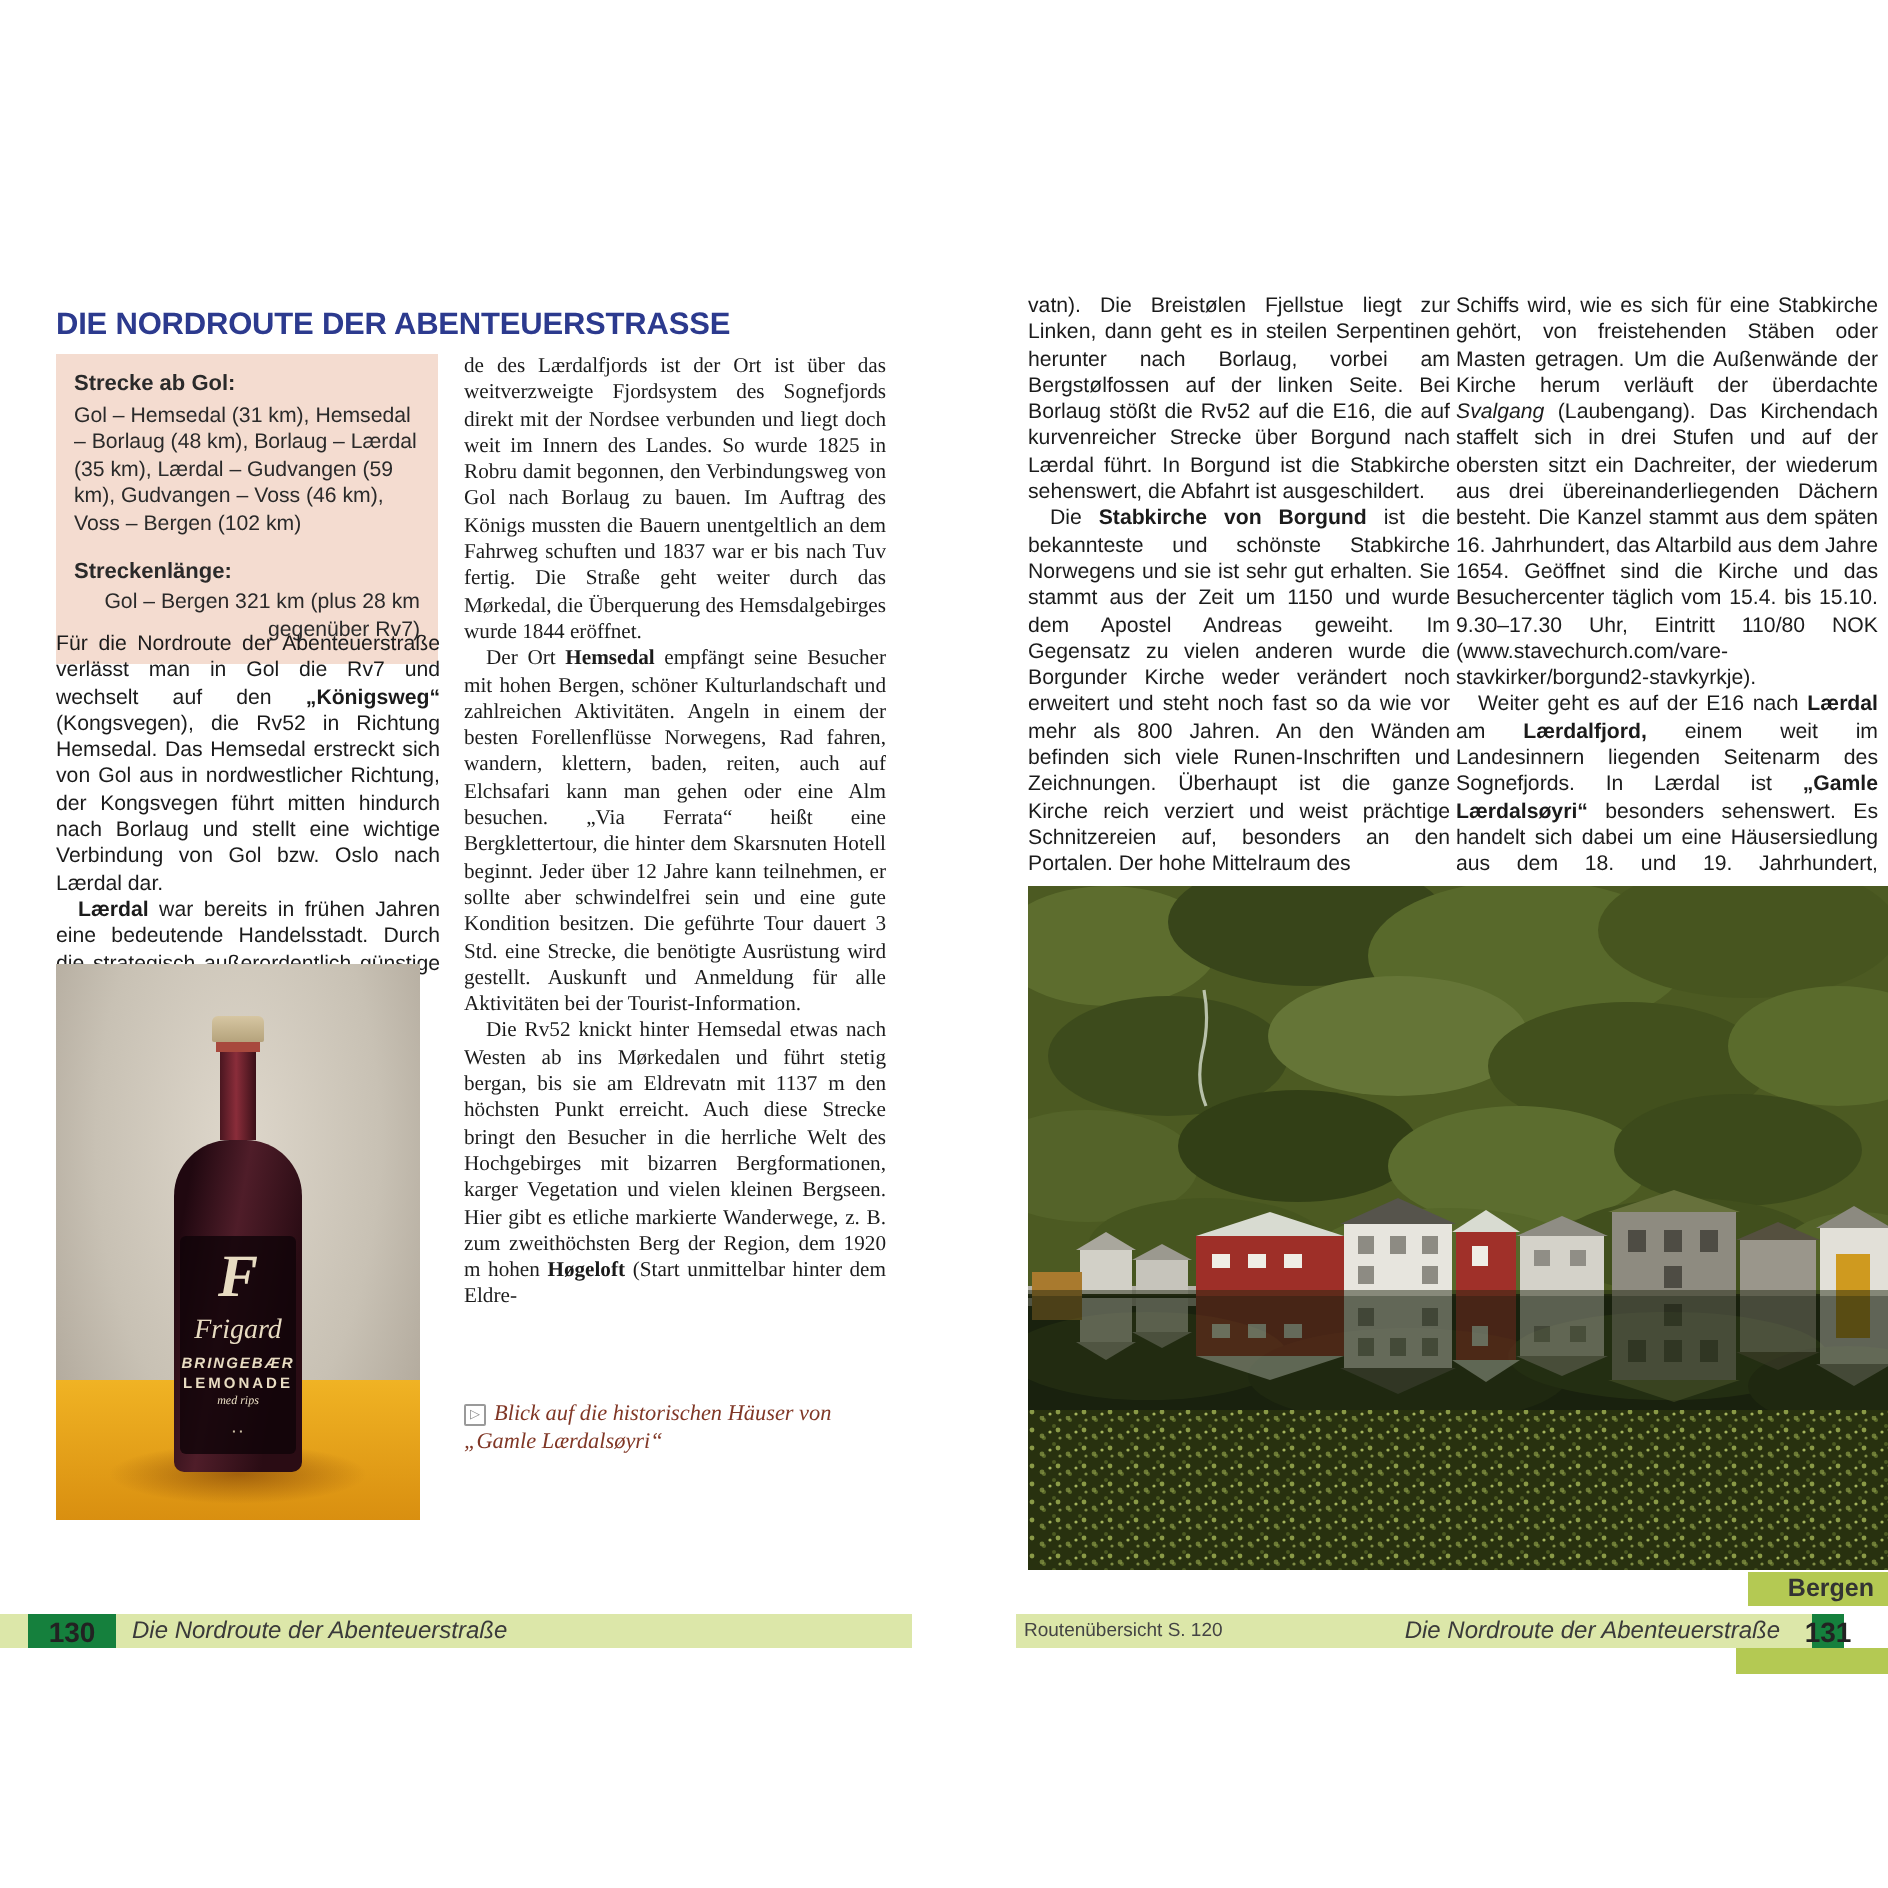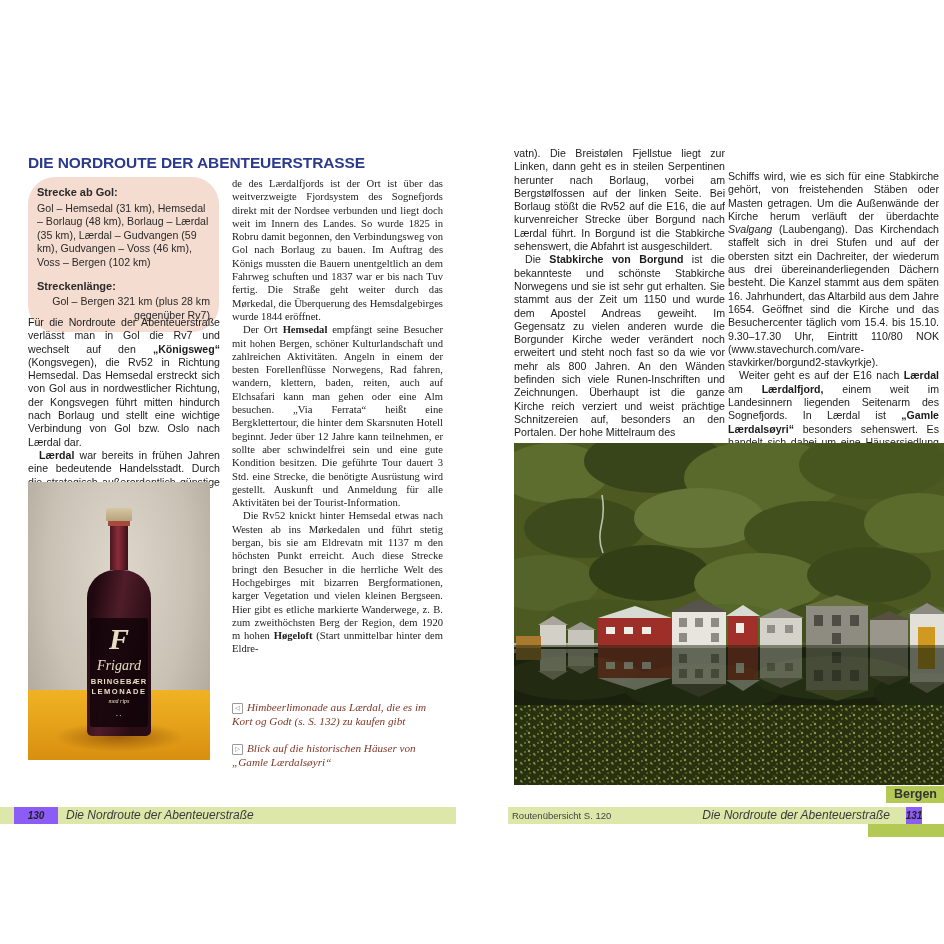--- a/index.html
+++ b/index.html
@@ -10,33 +10,33 @@
   }
 
   
   .page-title{
     position:absolute;left:28px;top:144px;width:420px;
     font-size:15.5px;font-weight:bold;color:#2c3a8e;letter-spacing:-0.1px;
   }
   .infobox{
     position:absolute;left:28px;top:177px;width:191px;box-sizing:border-box;
     background:#f4dcd0;padding:9px 9px 10px 9px;
-    font-size:10.6px;line-height:13.6px;color:#2a2a2a;border-radius:27px;
+    font-size:10.6px;line-height:13.6px;color:#2a2a2a;
   }
   .infobox .ib-head{font-weight:bold;font-size:11px;display:block;margin:0 0 2px 0;}
   .infobox .ib-body{margin:0 0 10px 0;}
   .infobox .ib-body:last-child{margin-bottom:0;text-align:right;}
 
   .bodycol p{margin:0;text-align:justify;font-size:10.6px;line-height:13.3px;}
   .bodycol p.ind{text-indent:11px;}
   .bodycol b{font-weight:bold;}
   #col1{position:absolute;left:28px;top:316px;width:192px;}
   #col2{position:absolute;left:232px;top:177px;width:211px;height:506px;overflow:hidden;font-family:Liberation Serif, serif;}
   #col3{position:absolute;left:514px;top:147px;width:211px;height:294px;overflow:hidden;}
-  #col4{position:absolute;left:728px;top:147px;width:211px;height:294px;overflow:hidden;margin-top:23px;}
+  #col4{position:absolute;left:728px;top:147px;width:211px;height:294px;overflow:hidden;}
 
   
   .captions{position:absolute;left:232px;top:700px;width:211px;}
   .caption{
     font-family:"Liberation Serif", serif;font-style:italic;
     font-size:11.2px;line-height:14px;color:#803726;margin:0 0 13px 0;
   }
   .capicon{
     display:inline-block;width:9px;height:9px;line-height:8px;
     border:1px solid #9a9a9a;border-radius:1px;color:#8a8a8a;
@@ -59,40 +59,40 @@
   .bt-band{width:22px;height:5px;margin:0 auto;background:#a8493d;}
   .bt-neck{width:18px;height:44px;margin:0 auto;
     background:linear-gradient(90deg,#4a1620,#8a2d3a 45%,#3a1018);}
   .bt-body{width:64px;height:166px;margin:0 auto;border-radius:28px 28px 5px 5px;
     background:linear-gradient(100deg,#200810 12%,#4f1d29 42%,#2a0c14 78%);position:relative;}
   .bt-label{position:absolute;left:3px;right:3px;top:48px;bottom:9px;border-radius:3px;
     background:rgba(16,4,9,0.82);color:#e8dcc2;text-align:center;}
   .lb-f{font-family:"Liberation Serif", serif;font-weight:bold;font-style:italic;
     font-size:30px;line-height:34px;margin-top:4px;}
   .lb-brand{font-family:"Liberation Serif", serif;font-style:italic;font-size:14px;margin-top:2px;}
-  .lb-l1{font-size:7.5px;font-weight:bold;letter-spacing:1px;margin-top:3px;}
+  .lb-l1{font-size:7.5px;font-weight:bold;letter-spacing:1px;margin-top:3px;font-style:italic;}
   .lb-l2{font-size:7.5px;font-weight:bold;letter-spacing:1.5px;margin-top:1px;}
   .lb-l3{font-family:"Liberation Serif", serif;font-style:italic;font-size:6px;margin-top:2px;}
   .lb-tiny{font-size:4px;letter-spacing:0.5px;margin-top:9px;color:#c9bda4;}
 
   
   .fjord-photo{position:absolute;left:514px;top:443px;width:430px;height:342px;overflow:hidden;margin:0;}
 
   
   .kicker{
     position:absolute;top:786px;right:0;height:17px;display:flex;align-items:center;
     font-size:12.5px;font-weight:bold;color:#333333;white-space:nowrap;
   }
-  .kicker .hl{background:#b4c953;padding:1px 7px 2px 8px;margin-left:4px;}
+  .kicker .hl{background:#b4c953;padding:1px 7px 2px 20px;margin-left:4px;}
   .footer-bar{position:absolute;top:807px;height:17px;background:#dce7a9;}
   .footer-bar.left{left:0;width:456px;}
   .footer-bar.right{left:508px;width:398px;display:flex;align-items:center;}
   .pagebox{
-    position:absolute;top:807px;height:17px;background:#8b5cf6;
-    font-size:10px;font-weight:bold;font-style:italic;color:#222222;
+    position:absolute;top:807px;height:17px;background:#15803d;
+    font-size:14px;font-weight:bold;color:#222222;
     display:flex;align-items:center;justify-content:center;
   }
   .pagebox.left{left:14px;width:44px;}
   .pagebox.right{left:906px;width:16px;}
   .footer-title{
     font-style:italic;font-size:12px;color:#3a3a3a;line-height:17px;white-space:nowrap;
   }
   .footer-bar.left .footer-title{position:absolute;left:66px;}
   .footer-bar.right .footer-title{margin-left:auto;padding-right:16px;}
   .footer-note{font-size:9.5px;color:#444444;padding-left:4px;white-space:nowrap;}
@@ -115,23 +115,20 @@
   <p class="ind"><b>Lærdal</b> war bereits in frühen Jahren eine bedeutende Handelsstadt. Durch die strategisch außerordentlich günstige Lage am En-</p>
 </div>
 
 <div id="col2" class="bodycol">
   <p>de des Lærdalfjords ist der Ort ist über das weitverzweigte Fjordsystem des Sognefjords direkt mit der Nordsee verbunden und liegt doch weit im Innern des Landes. So wurde 1825 in Robru damit begonnen, den Verbindungsweg von Gol nach Borlaug zu bauen. Im Auftrag des Königs mussten die Bauern unentgeltlich an dem Fahrweg schuften und 1837 war er bis nach Tuv fertig. Die Straße geht weiter durch das Mørkedal, die Überquerung des Hemsdalgebirges wurde 1844 eröffnet.</p>
   <p class="ind">Der Ort <b>Hemsedal</b> empfängt seine Besucher mit hohen Bergen, schöner Kulturlandschaft und zahlreichen Aktivitäten. Angeln in einem der besten Forellenflüsse Norwegens, Rad fahren, wandern, klettern, baden, reiten, auch auf Elchsafari kann man gehen oder eine Alm besuchen. „Via Ferrata“ heißt eine Bergklettertour, die hinter dem Skarsnuten Hotell beginnt. Jeder über 12 Jahre kann teilnehmen, er sollte aber schwindelfrei sein und eine gute Kondition besitzen. Die geführte Tour dauert 3 Std. eine Strecke, die benötigte Ausrüstung wird gestellt. Auskunft und Anmeldung für alle Aktivitäten bei der Tourist-Information.</p>
   <p class="ind">Die Rv52 knickt hinter Hemsedal etwas nach Westen ab ins Mørkedalen und führt stetig bergan, bis sie am Eldrevatn mit 1137 m den höchsten Punkt erreicht. Auch diese Strecke bringt den Besucher in die herrliche Welt des Hochgebirges mit bizarren Bergformationen, karger Vegetation und vielen kleinen Bergseen. Hier gibt es etliche markierte Wanderwege, z. B. zum zweithöchsten Berg der Region, dem 1920 m hohen <b>Høgeloft</b> (Start unmittelbar hinter dem Eldre-</p>
 </div>
 
 <div class="captions">
-  <p class="caption">
-    <span class="capicon">◁</span><span>Himbeerlimonade aus Lærdal, die es im Kort og Godt (s. S. 132) zu kaufen gibt</span>
-  </p>
   <p class="caption">
     <span class="capicon">▷</span><span>Blick auf die historischen Häuser von „Gamle Lærdalsøyri“</span>
   </p>
 </div>
 
 <figure class="bottle-photo">
   <div class="bp-table"></div>
   <div class="bp-shadow"></div>
   <div class="bottle">
     <div class="bt-cap"></div>

